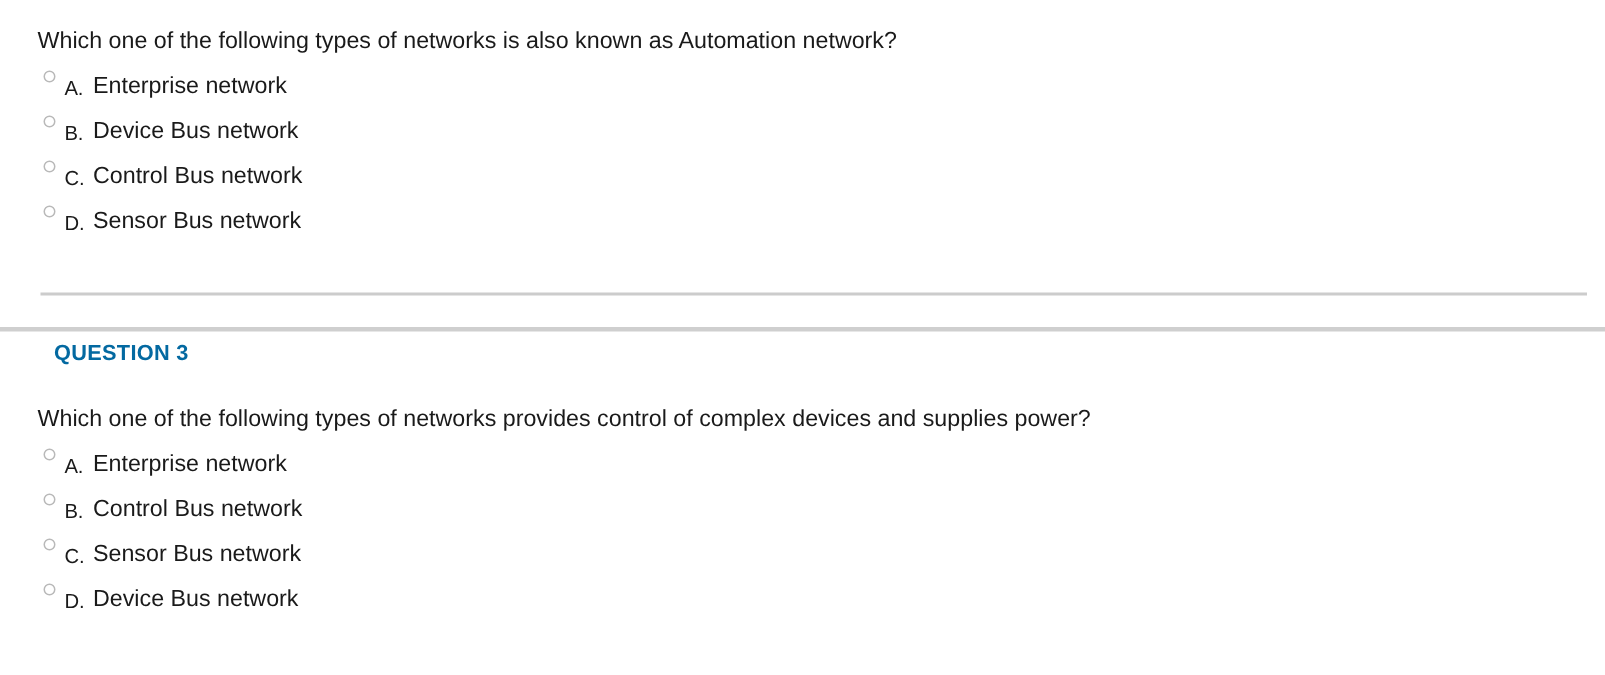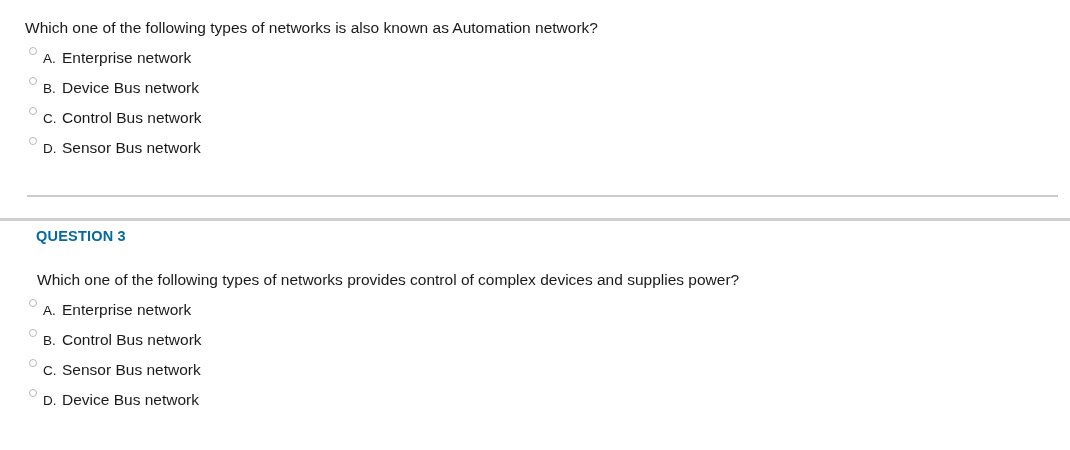--- a/index.html
+++ b/index.html
@@ -113,21 +113,21 @@
   
   #q2-block      { top: 14px; }
   #q2-text       { position: absolute; top: 4px; left: 0; }
   #q2-options    { position: absolute; top: 30px; left: 0; width: 1070px; }
 
   #sep-1         { top: 195px; }
   #sep-2         { top: 218px; }
 
   #q3-block      { top: 228px; }
   #q3-header     { position: absolute; top: 0; left: 0; }
-  #q3-text       { position: absolute; top: 42px; left: 12px; text-align: right; }
+  #q3-text       { position: absolute; top: 42px; left: 0; text-align: right; }
   #q3-options    { position: absolute; top: 68px; left: 0; width: 1070px; }
 </style>
 </head>
 <body>
 
 <div class="page">
 
   <div class="question-block" id="q2-block">
 
     <div class="question-text" id="q2-text">Which one of the following types of networks is also known as Automation network?</div>

